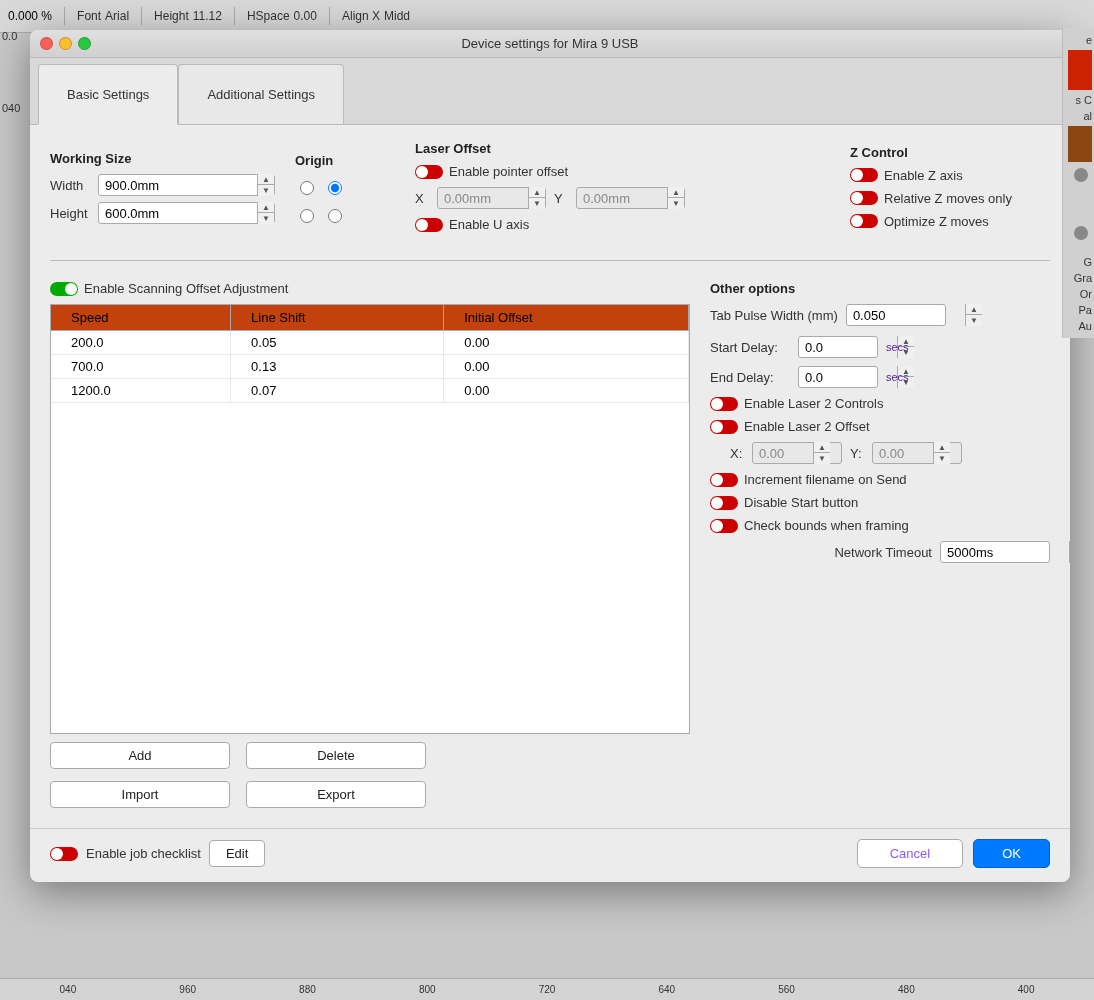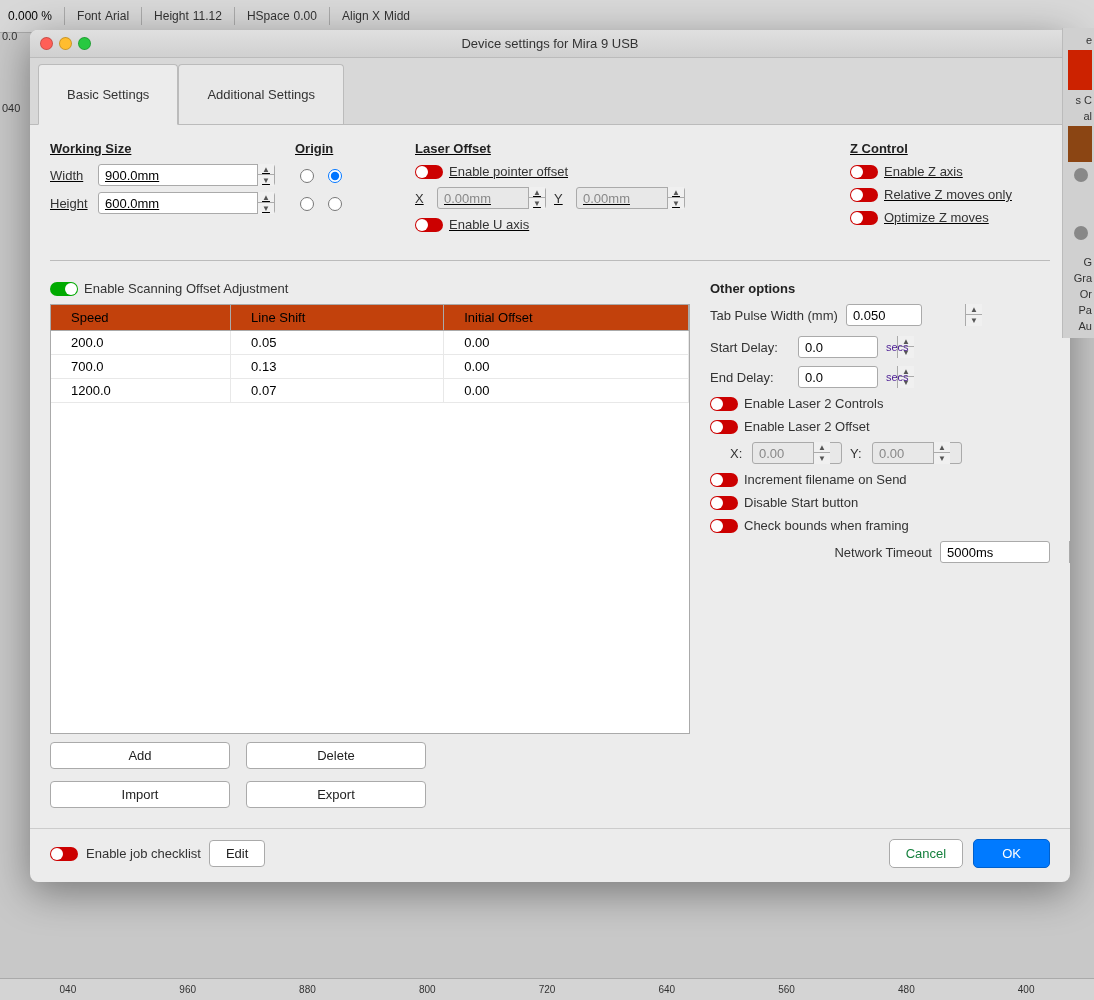--- a/index.html
+++ b/index.html
@@ -113,22 +113,21 @@
       padding: 16px 20px;
       display: flex;
       flex-direction: column;
       gap: 16px;
     }
 
     
     .top-row {
       display: flex;
       gap: 0;
-      align-items: flex-start;
-      text-decoration: underline;
+      align-items: center;
     }
 
     
     .section-title {
       font-size: 13px;
       font-weight: 600;
       margin-bottom: 8px;
       color: #222;
     }
 
@@ -394,27 +393,27 @@
     .footer-left {
       display: flex;
       align-items: center;
       gap: 8px;
     }
     .footer-right {
       display: flex;
       gap: 10px;
     }
     .btn-cancel {
-      padding: 6px 16px;
+      padding: 6px 32px;
       font-size: 13px;
       background: white;
       border: 1px solid #aaa;
       border-radius: 5px;
       cursor: pointer;
-      color: #15803d;
+      color: #8b5cf6;
     }
     .btn-ok {
       padding: 6px 28px;
       font-size: 13px;
       background: #007aff;
       border: 1px solid #0060cc;
       border-radius: 5px;
       cursor: pointer;
       color: white;
       font-weight: 500;
@@ -669,21 +668,21 @@
           <button class="btn">Import</button>
           <button class="btn">Export</button>
         </div>
       </div>
 
       <div class="other-options">
         <div class="section-title">Other options</div>
 
         <div class="tab-pulse-row">
           <span class="tab-pulse-label">Tab Pulse Width (mm)</span>
-          <div class="spinbox" style="width:76px;">
+          <div class="spinbox" style="width:100px;">
             <input type="text" style="width: 70px;" value="0.050">
             <div class="spinbox-arrows">
               <div class="spin-up">▲</div>
               <div class="spin-down">▼</div>
             </div>
           </div>
         </div>
 
         <div class="delay-row">
           <span class="delay-label">Start Delay:</span>

